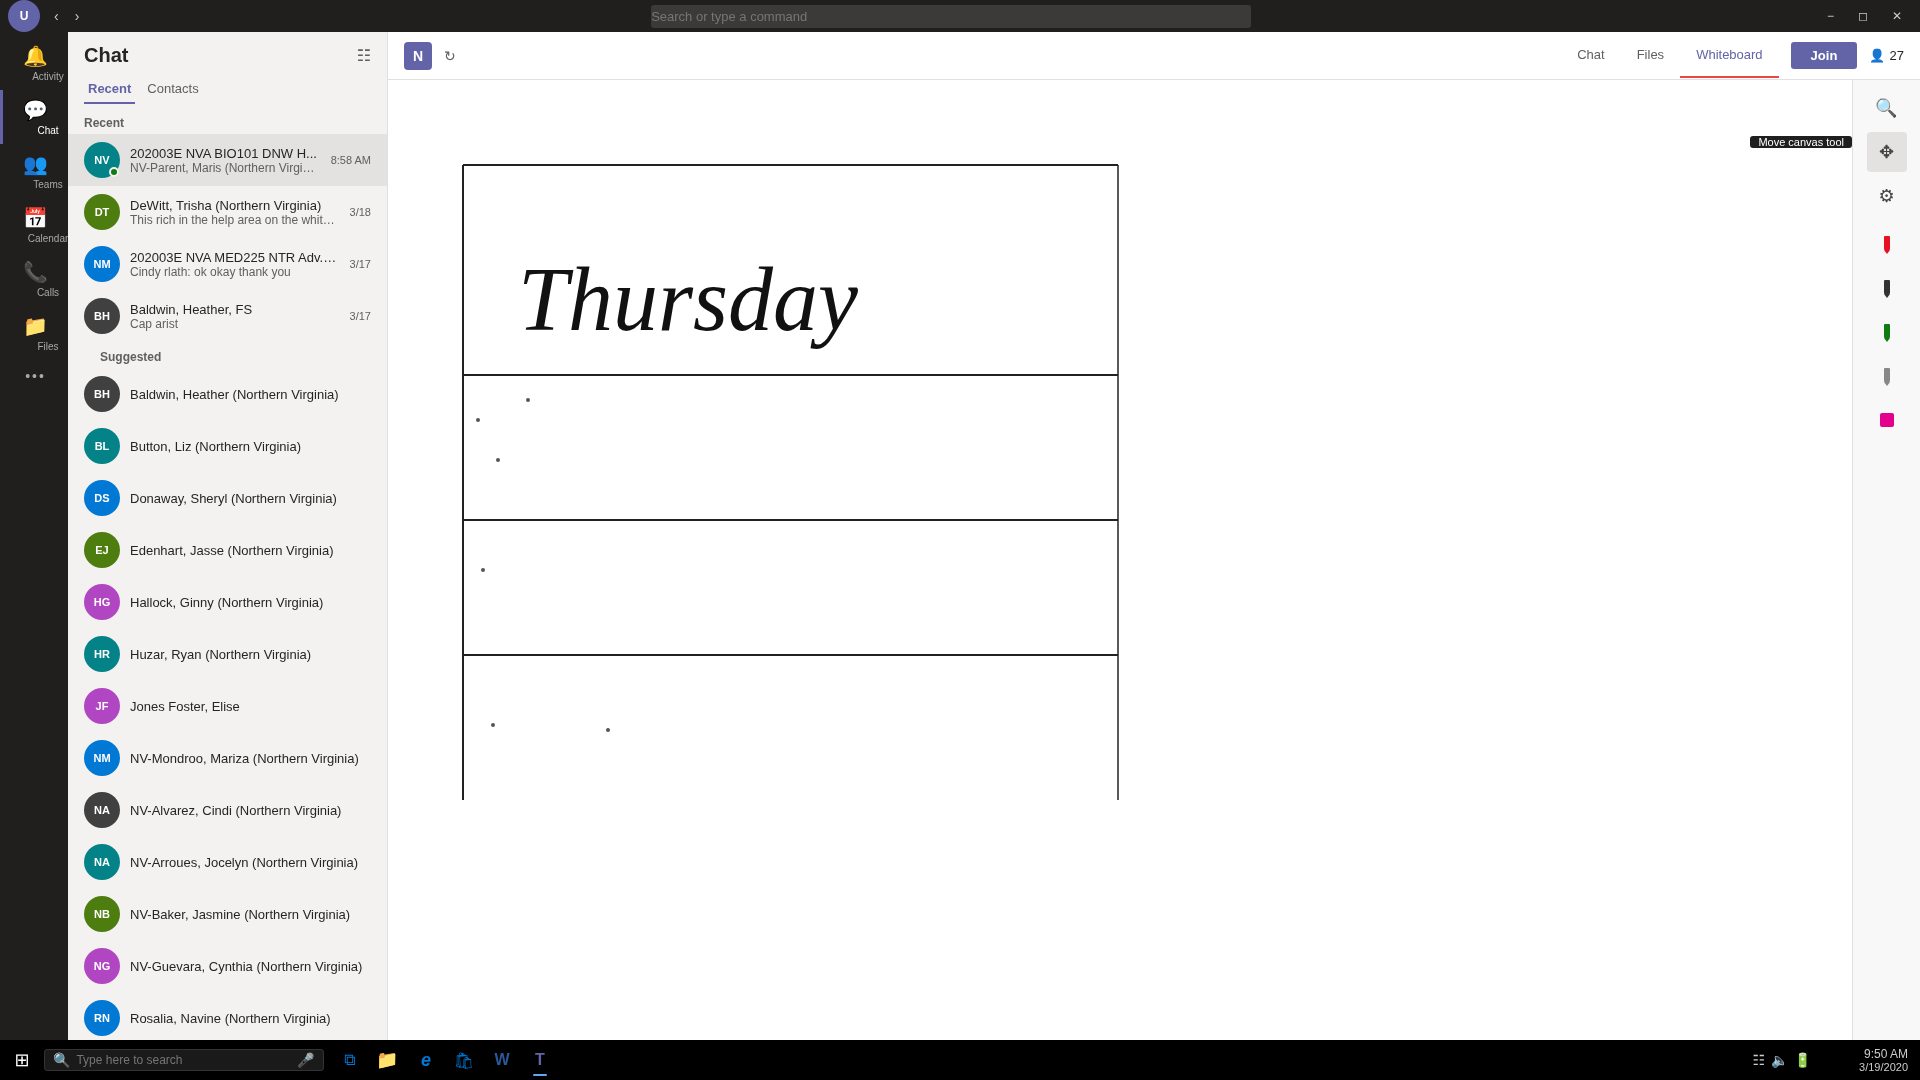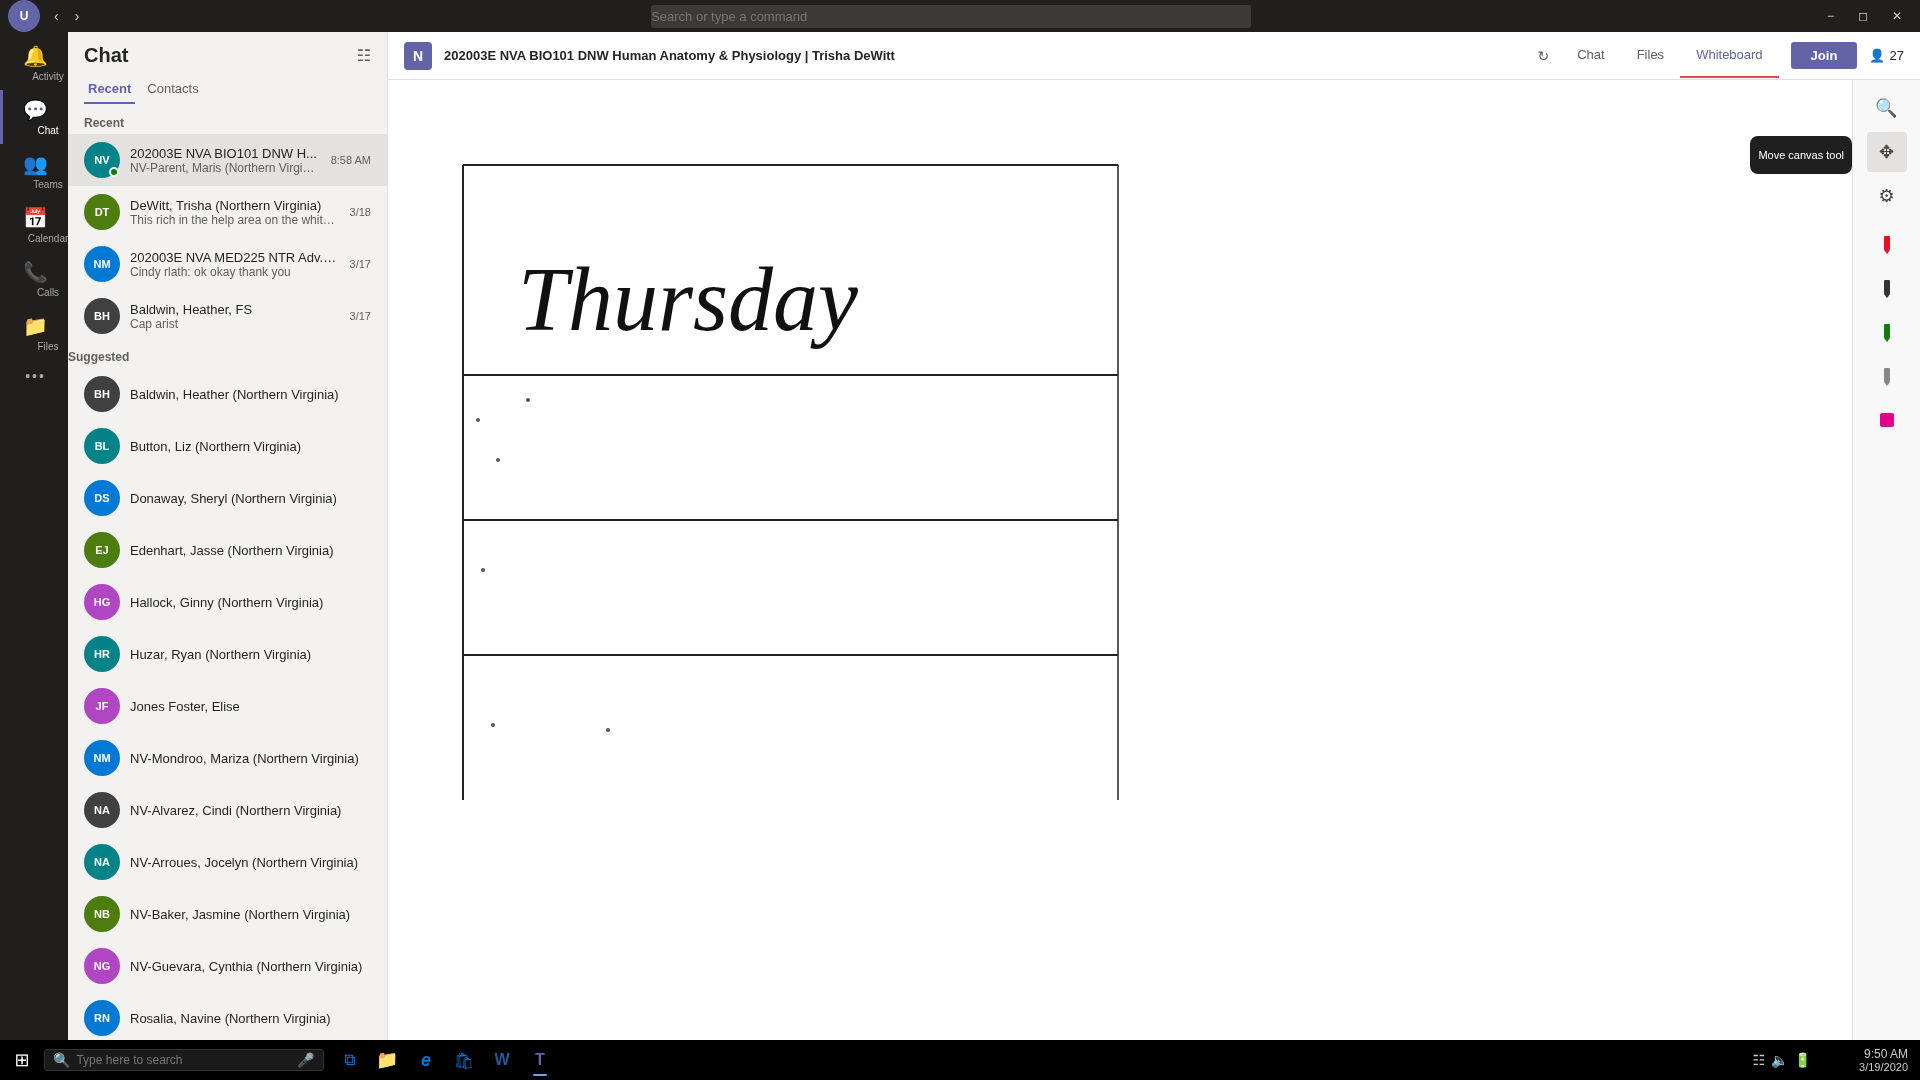--- a/index.html
+++ b/index.html
@@ -119,21 +119,21 @@
     .chat-avatar.blue { background: #0078d4; }
     .chat-info { flex: 1; overflow: hidden; }
     .chat-name { font-size: 13px; font-weight: 500; color: #252525; white-space: nowrap; overflow: hidden; text-overflow: ellipsis; }
     .chat-preview { font-size: 12px; color: #606060; white-space: nowrap; overflow: hidden; text-overflow: ellipsis; }
     .chat-time { font-size: 11px; color: #606060; white-space: nowrap; }
     .online-dot {
       position: absolute; bottom: 1px; right: 1px;
       width: 10px; height: 10px; border-radius: 50%;
       background: #107c10; border: 2px solid #f3f2f1;
     }
-    .suggested-label { font-size: 12px; color: #606060; padding: 8px 0 4px; font-weight: 600; }
+    .suggested-label { font-size: 12px; color: #606060; padding: 8px 32px 4px; font-weight: 600; }
 
     
     .content-area { flex: 1; display: flex; flex-direction: column; overflow: hidden; }
 
     
     .channel-header {
       height: 48px;
       background: #fff;
       border-bottom: 1px solid #e0e0e0;
       display: flex;
@@ -216,22 +216,22 @@
     }
     .rp-icon-btn.active { background: #e3e2e0; }
 
     .move-canvas-tooltip {
       position: absolute;
       right: 68px;
       top: 56px;
       background: #1f1f1f;
       color: #fff;
       font-size: 11px;
-      padding: 13px 8px;
-      border-radius: 8px;
+      padding: 0 8px;
+      border-radius: 3px;
       white-space: nowrap;
       pointer-events: none;
     }
 
     
     .taskbar {
       height: 40px;
       background: #000;
       display: flex;
       align-items: center;
@@ -511,21 +511,20 @@
 
     </div>
   </div>
 
   <div class="content-area">
 
     <div class="channel-header">
       <div class="channel-icon">
         <span>N</span>
       </div>
-      <div class="channel-name">202003E NVA BIO101 DNW Human Anatomy &amp; Physiology | Trisha DeWitt</div>
 
       <span style="color:#606060; cursor:pointer; font-size:14px;">↻</span>
       <div class="channel-tabs">
         <div class="channel-tab">Chat</div>
         <div class="channel-tab">Files</div>
         <div class="channel-tab active">Whiteboard</div>
       </div>
       <button class="join-btn">Join</button>
       <button class="participants-btn">
         <span>👤</span>

